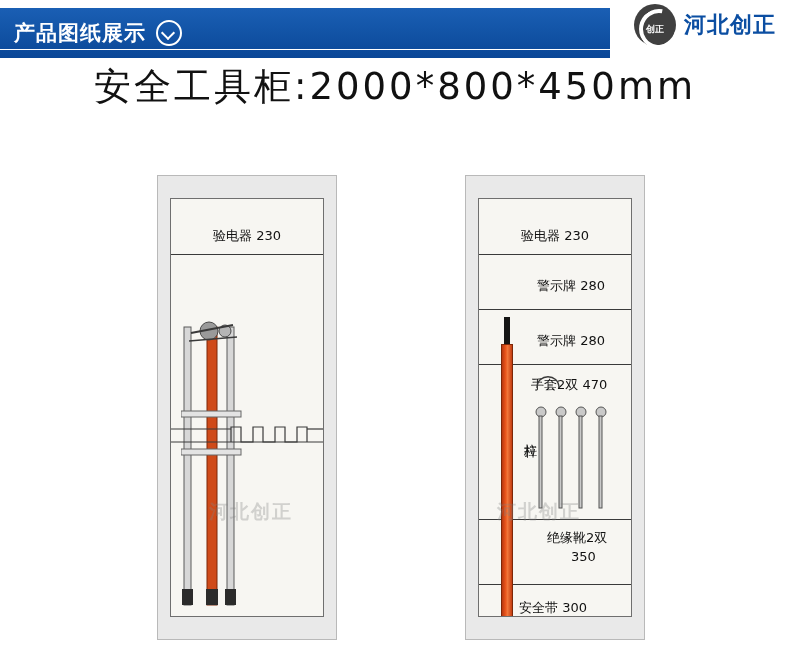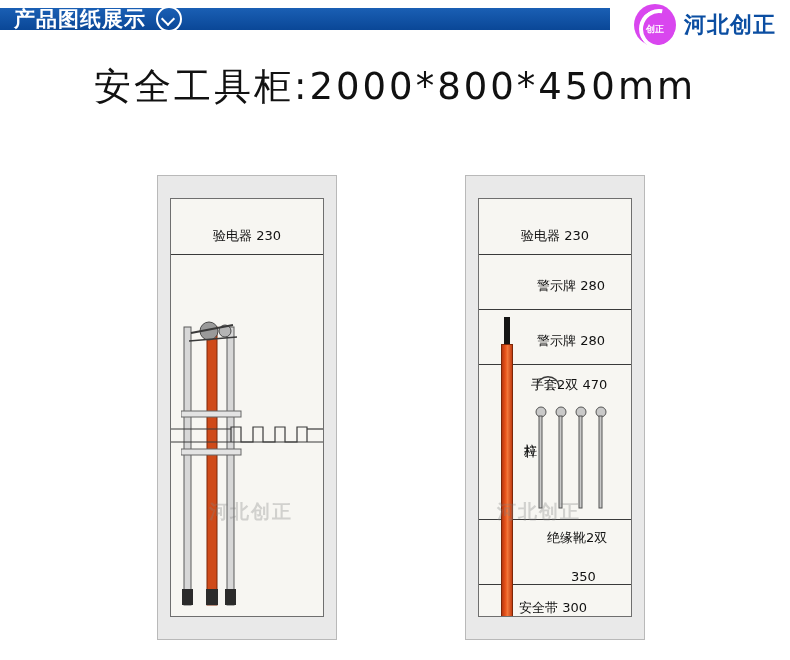--- a/index.html
+++ b/index.html
@@ -10,21 +10,21 @@
     overflow:hidden;
     position:relative;
   }
 
   
   .header{
     position:absolute;left:0;top:0;width:790px;height:50px;
     background:#ffffff;
   }
   .header-bar{
-    position:absolute;left:0;top:8px;width:610px;height:22px;
+    position:absolute;left:0;top:8px;width:610px;height:50px;
     background:#0b4ea2;
     background:linear-gradient(180deg,#1a5fb4 0%,#0a4797 100%);
     display:flex;align-items:center;
   }
   .header-title{
     color:#ffffff;font-size:21px;font-weight:bold;
     margin-left:14px;letter-spacing:1px;
     white-space:nowrap;
   }
   .header-chevron{
@@ -38,21 +38,21 @@
     width:8px;height:8px;border-right:2px solid #fff;border-bottom:2px solid #fff;
     transform:rotate(45deg);
   }
   
   .logo-wrap{
     position:absolute;right:14px;top:4px;height:42px;
     display:flex;align-items:center;gap:8px;
   }
   .logo-mark{
     width:42px;height:42px;border-radius:50%;
-    background:#d946ef;
+    background:#404040;
     position:relative;
     display:flex;align-items:center;justify-content:center;
     color:#fff;
   }
   .logo-mark .c{
     position:absolute;left:5px;top:5px;width:32px;height:32px;
     border:4px solid #ffffff;border-radius:50%;
     border-right-color:transparent;
     transform:rotate(-35deg);
   }
@@ -225,21 +225,21 @@
     <div class="shelf-line" style="top:110px;"></div>
     <div class="shelf-line" style="top:165px;"></div>
     <div class="shelf-line" style="top:320px;"></div>
     <div class="shelf-line" style="top:385px;"></div>
 
     <div class="cell-label center" style="top:28px;">验电器   230</div>
     <div class="cell-label" style="top:78px;left:58px;">警示牌 280</div>
     <div class="cell-label" style="top:133px;left:58px;">警示牌 280</div>
     <div class="cell-label" style="top:177px;left:52px;">手套2双  470</div>
     <div class="cell-label" style="top:330px;left:68px;">绝缘靴2双</div>
-    <div class="cell-label" style="top:350px;left:92px;margin-top:20px;">350</div>
+    <div class="cell-label" style="top:350px;left:92px;">350</div>
     <div class="cell-label" style="top:400px;left:40px;">安全带 300</div>
 
     <div class="pole-tip"></div>
     <div class="red-pole"></div>
     <div class="pole-label">拉杆</div>
 
     <div class="hook">
       <svg width="28" height="22" viewBox="0 0 28 22">
         <path d="M2 21 C2 6, 24 6, 24 21" fill="none" stroke="#3a3a3a" stroke-width="1.4"></path>
       </svg>

